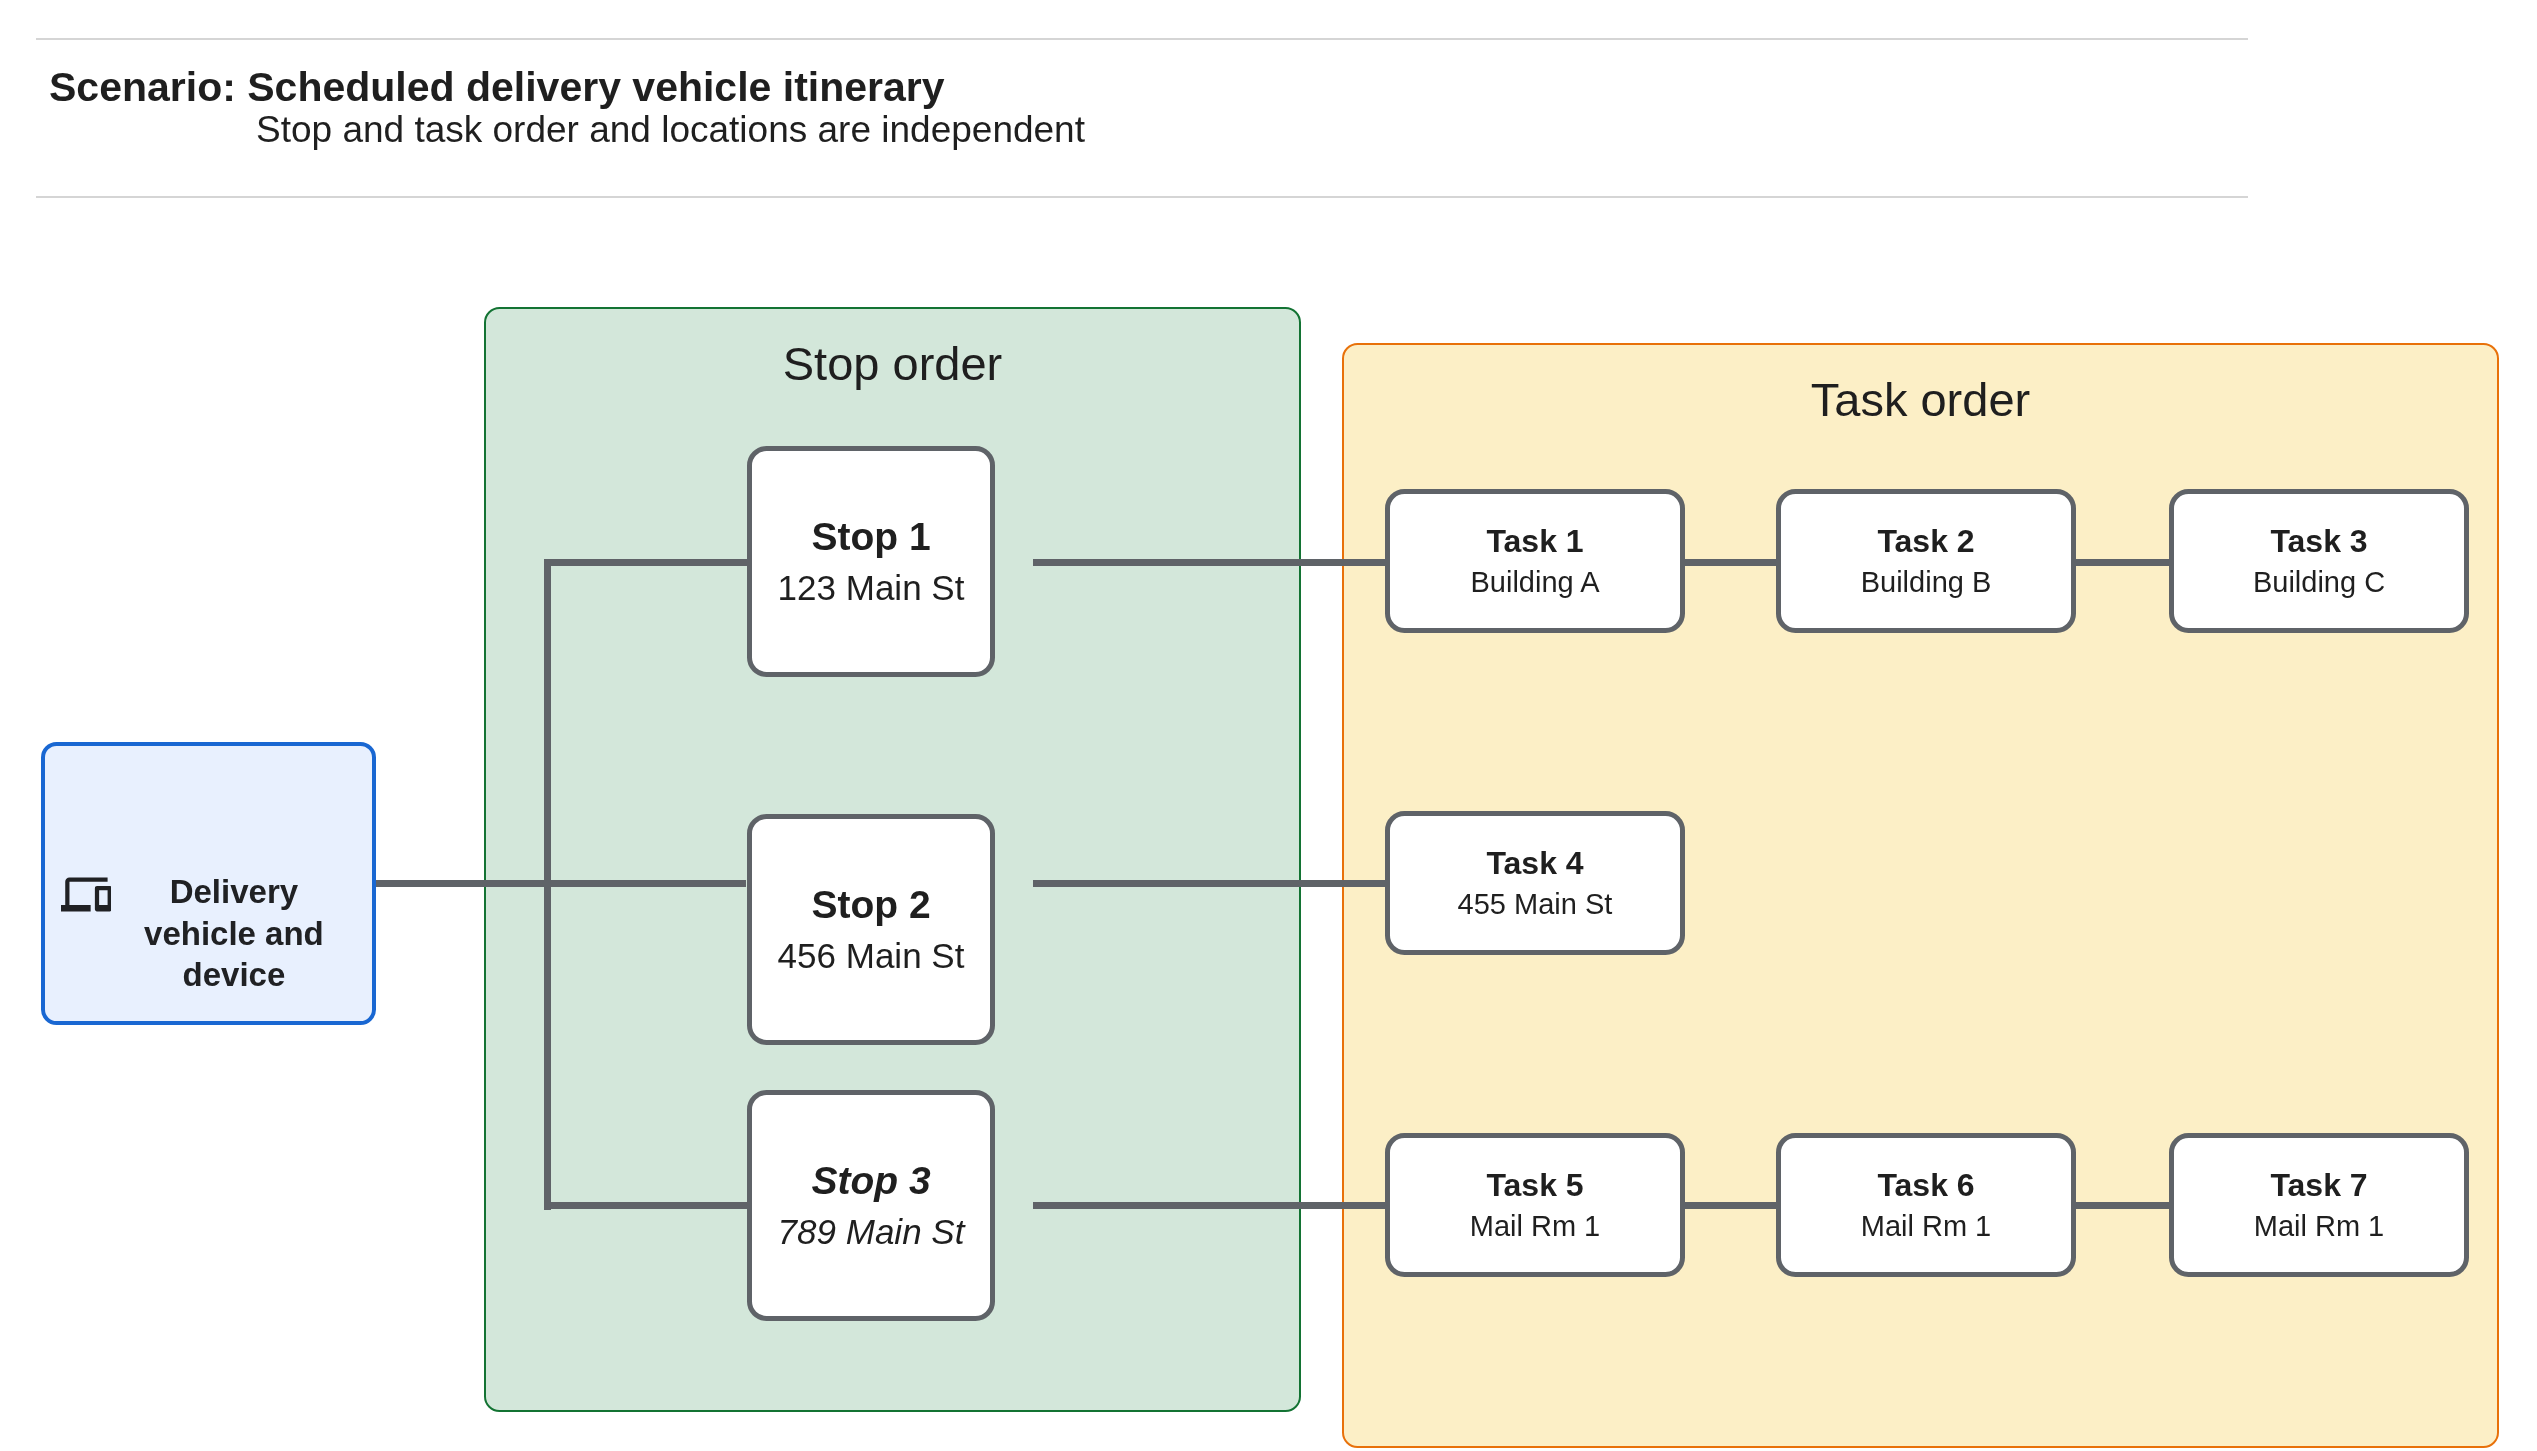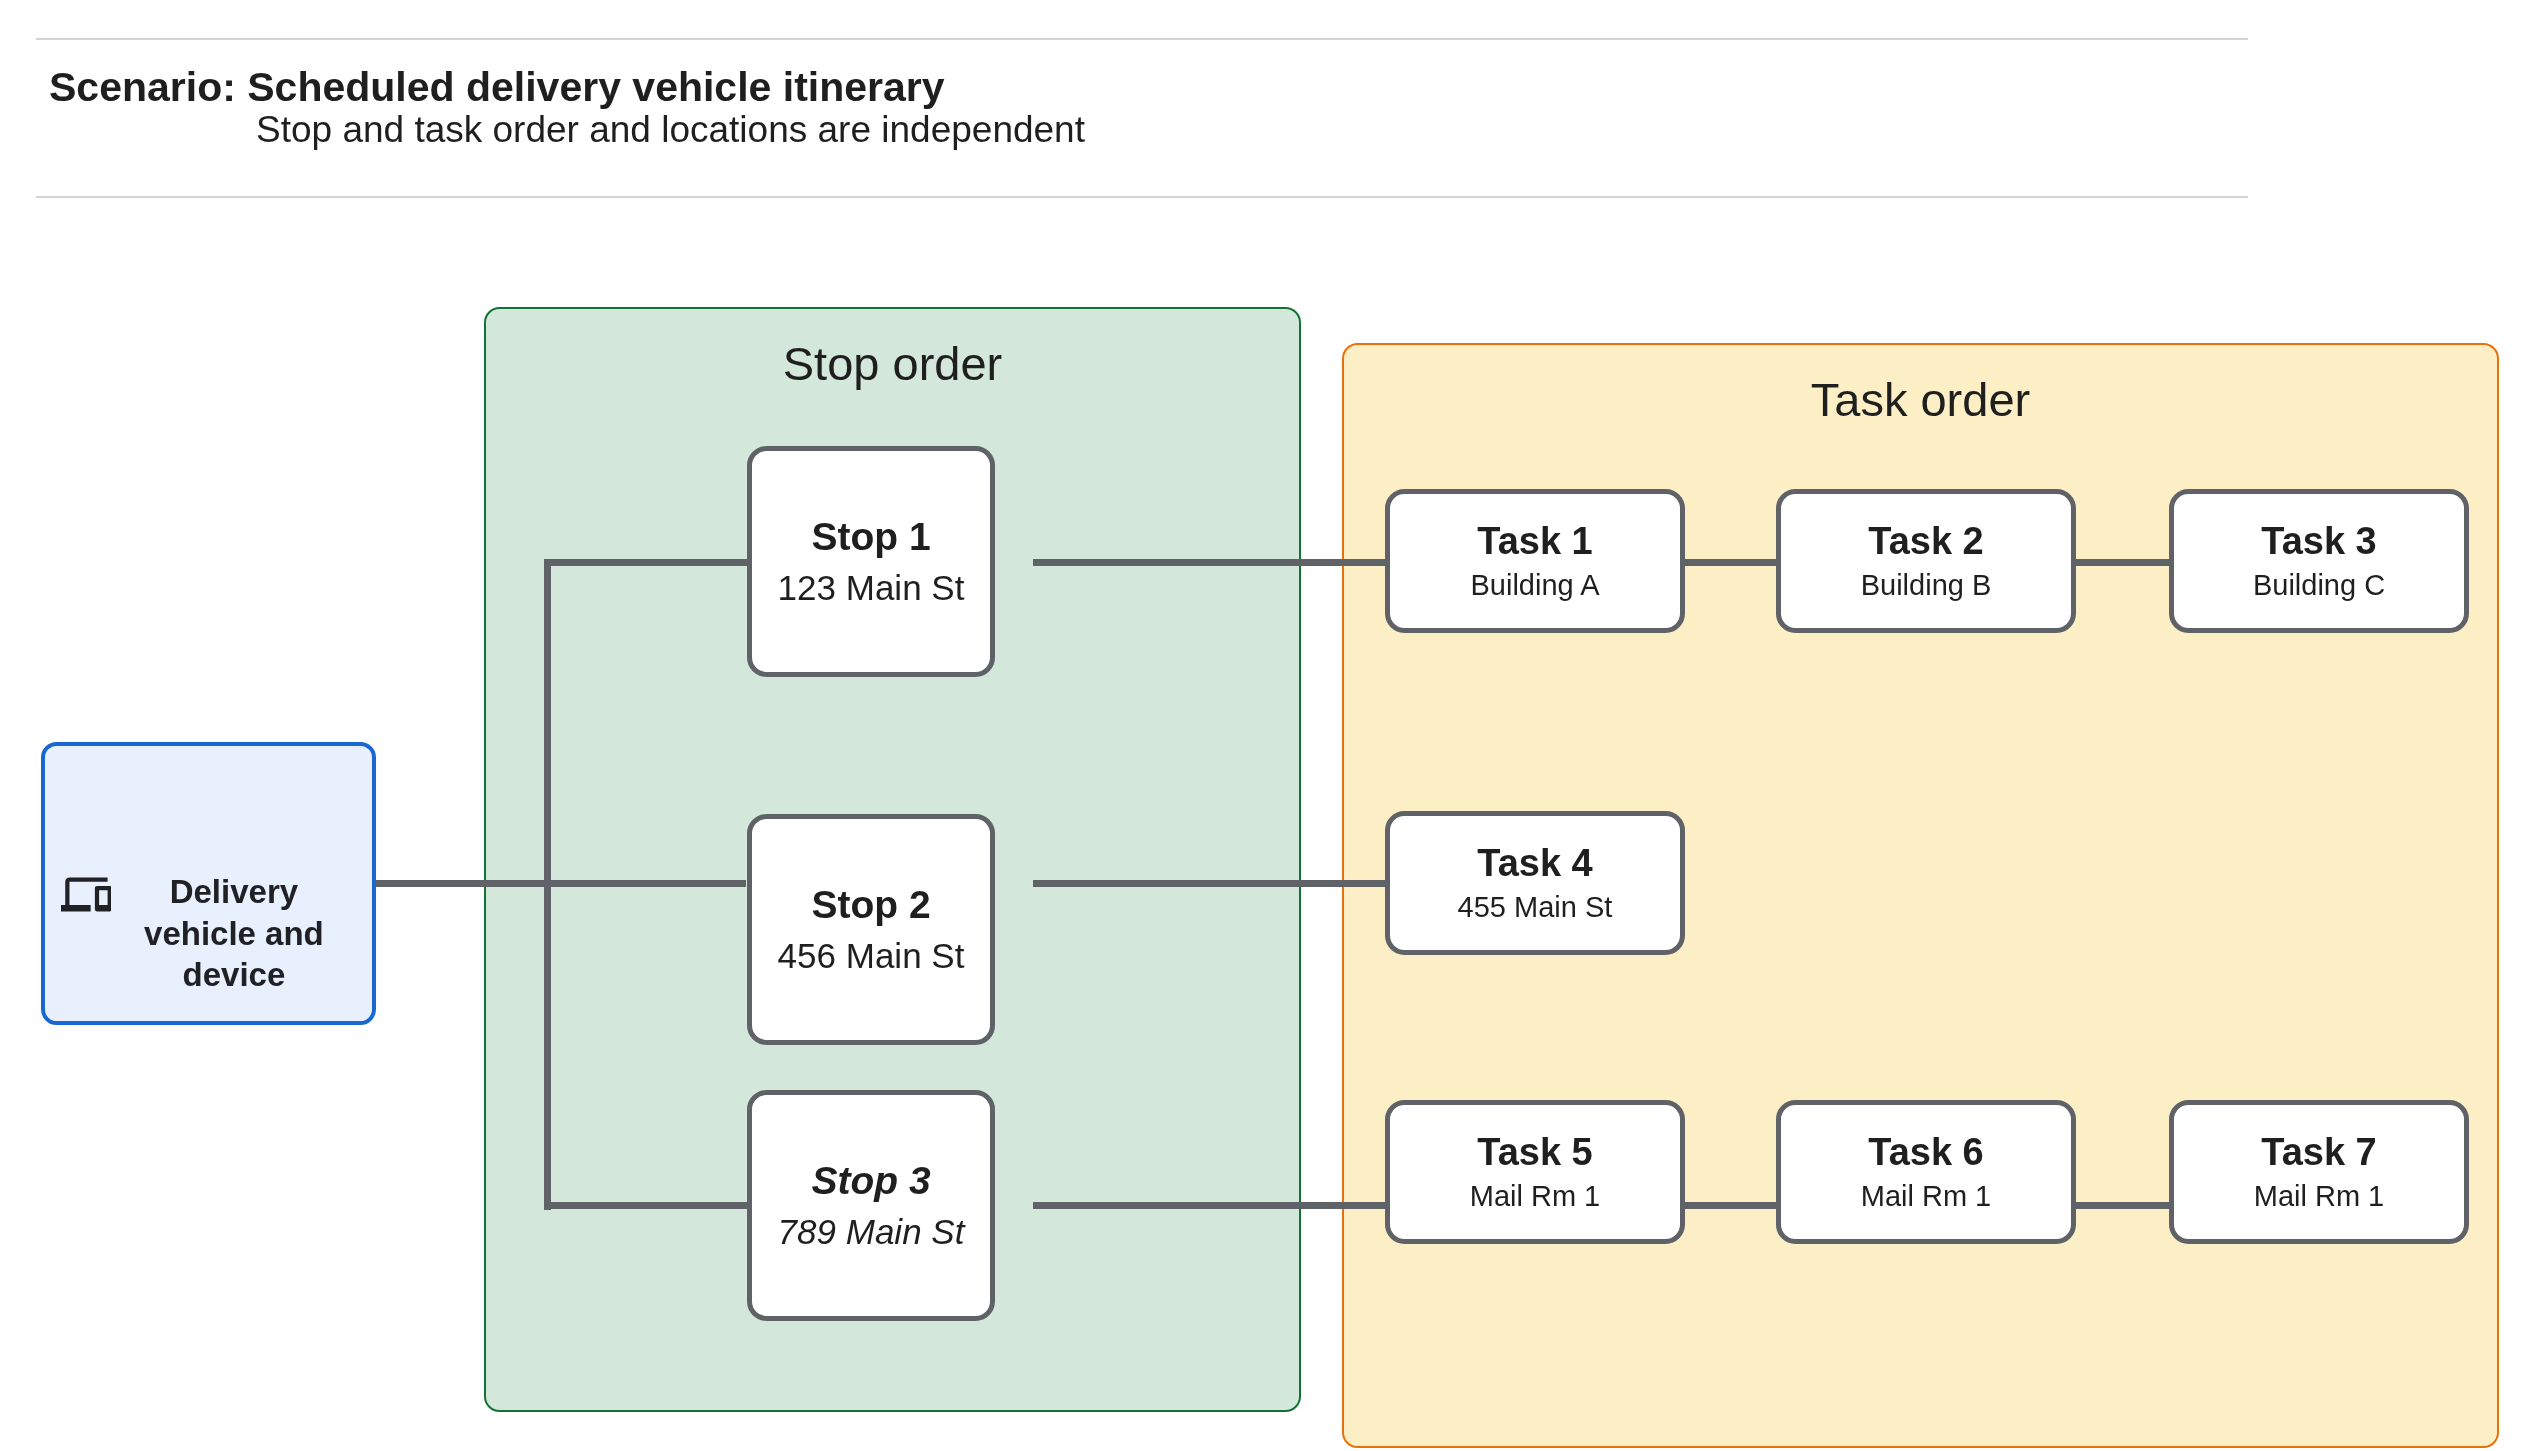--- a/index.html
+++ b/index.html
@@ -25,23 +25,23 @@
     border:5.8px solid var(--node_border,#5f6368); border-radius:19.4px;
     display:flex; flex-direction:column; align-items:center; justify-content:center;
     text-align:center;
   }
   .stop-node { left:747px; width:248px; height:231px; gap:8.7px; }
   .stop-node .node-title { font-size:39px; font-weight:700; }
   .stop-node .node-sub { font-size:35px; font-weight:400; }
   .stop-1 { top:446px; } .stop-2 { top:768px;margin-top:46px; } .stop-3 { top:1090px;font-style:italic; }
 
   .task-node { width:300px; height:144px; gap:5.8px; }
-  .task-node .node-title { font-size:38px; font-weight:700; }
+  .task-node .node-title { font-size:32px; font-weight:700; }
   .task-node .node-sub { font-size:29px; font-weight:400; }
-  .row-1 { top:489px; } .row-2 { top:811px; } .row-3 { top:1100px; }
+  .row-1 { top:489px; } .row-2 { top:811px; } .row-3 { top:1133px; }
   .col-1 { left:1385px; } .col-2 { left:1776px; } .col-3 { left:2169px; }
 
   .vehicle-node {
     position:absolute; left:41px; top:742px; width:335px; height:283px; box-sizing:border-box;
     background:var(--vehicle_fill,#e8f0fe); border:4.8px solid var(--vehicle_border,#1967d2); border-radius:15.5px;
     display:flex; flex-direction:row; align-items:center; padding:47px 15.5px 25px;
   }
   .vehicle-label { margin-top:auto; font-size:33px; font-weight:700; line-height:1.26; text-align:center; color:#202124; }
   .devices-svg { display:block; }
 </style>

